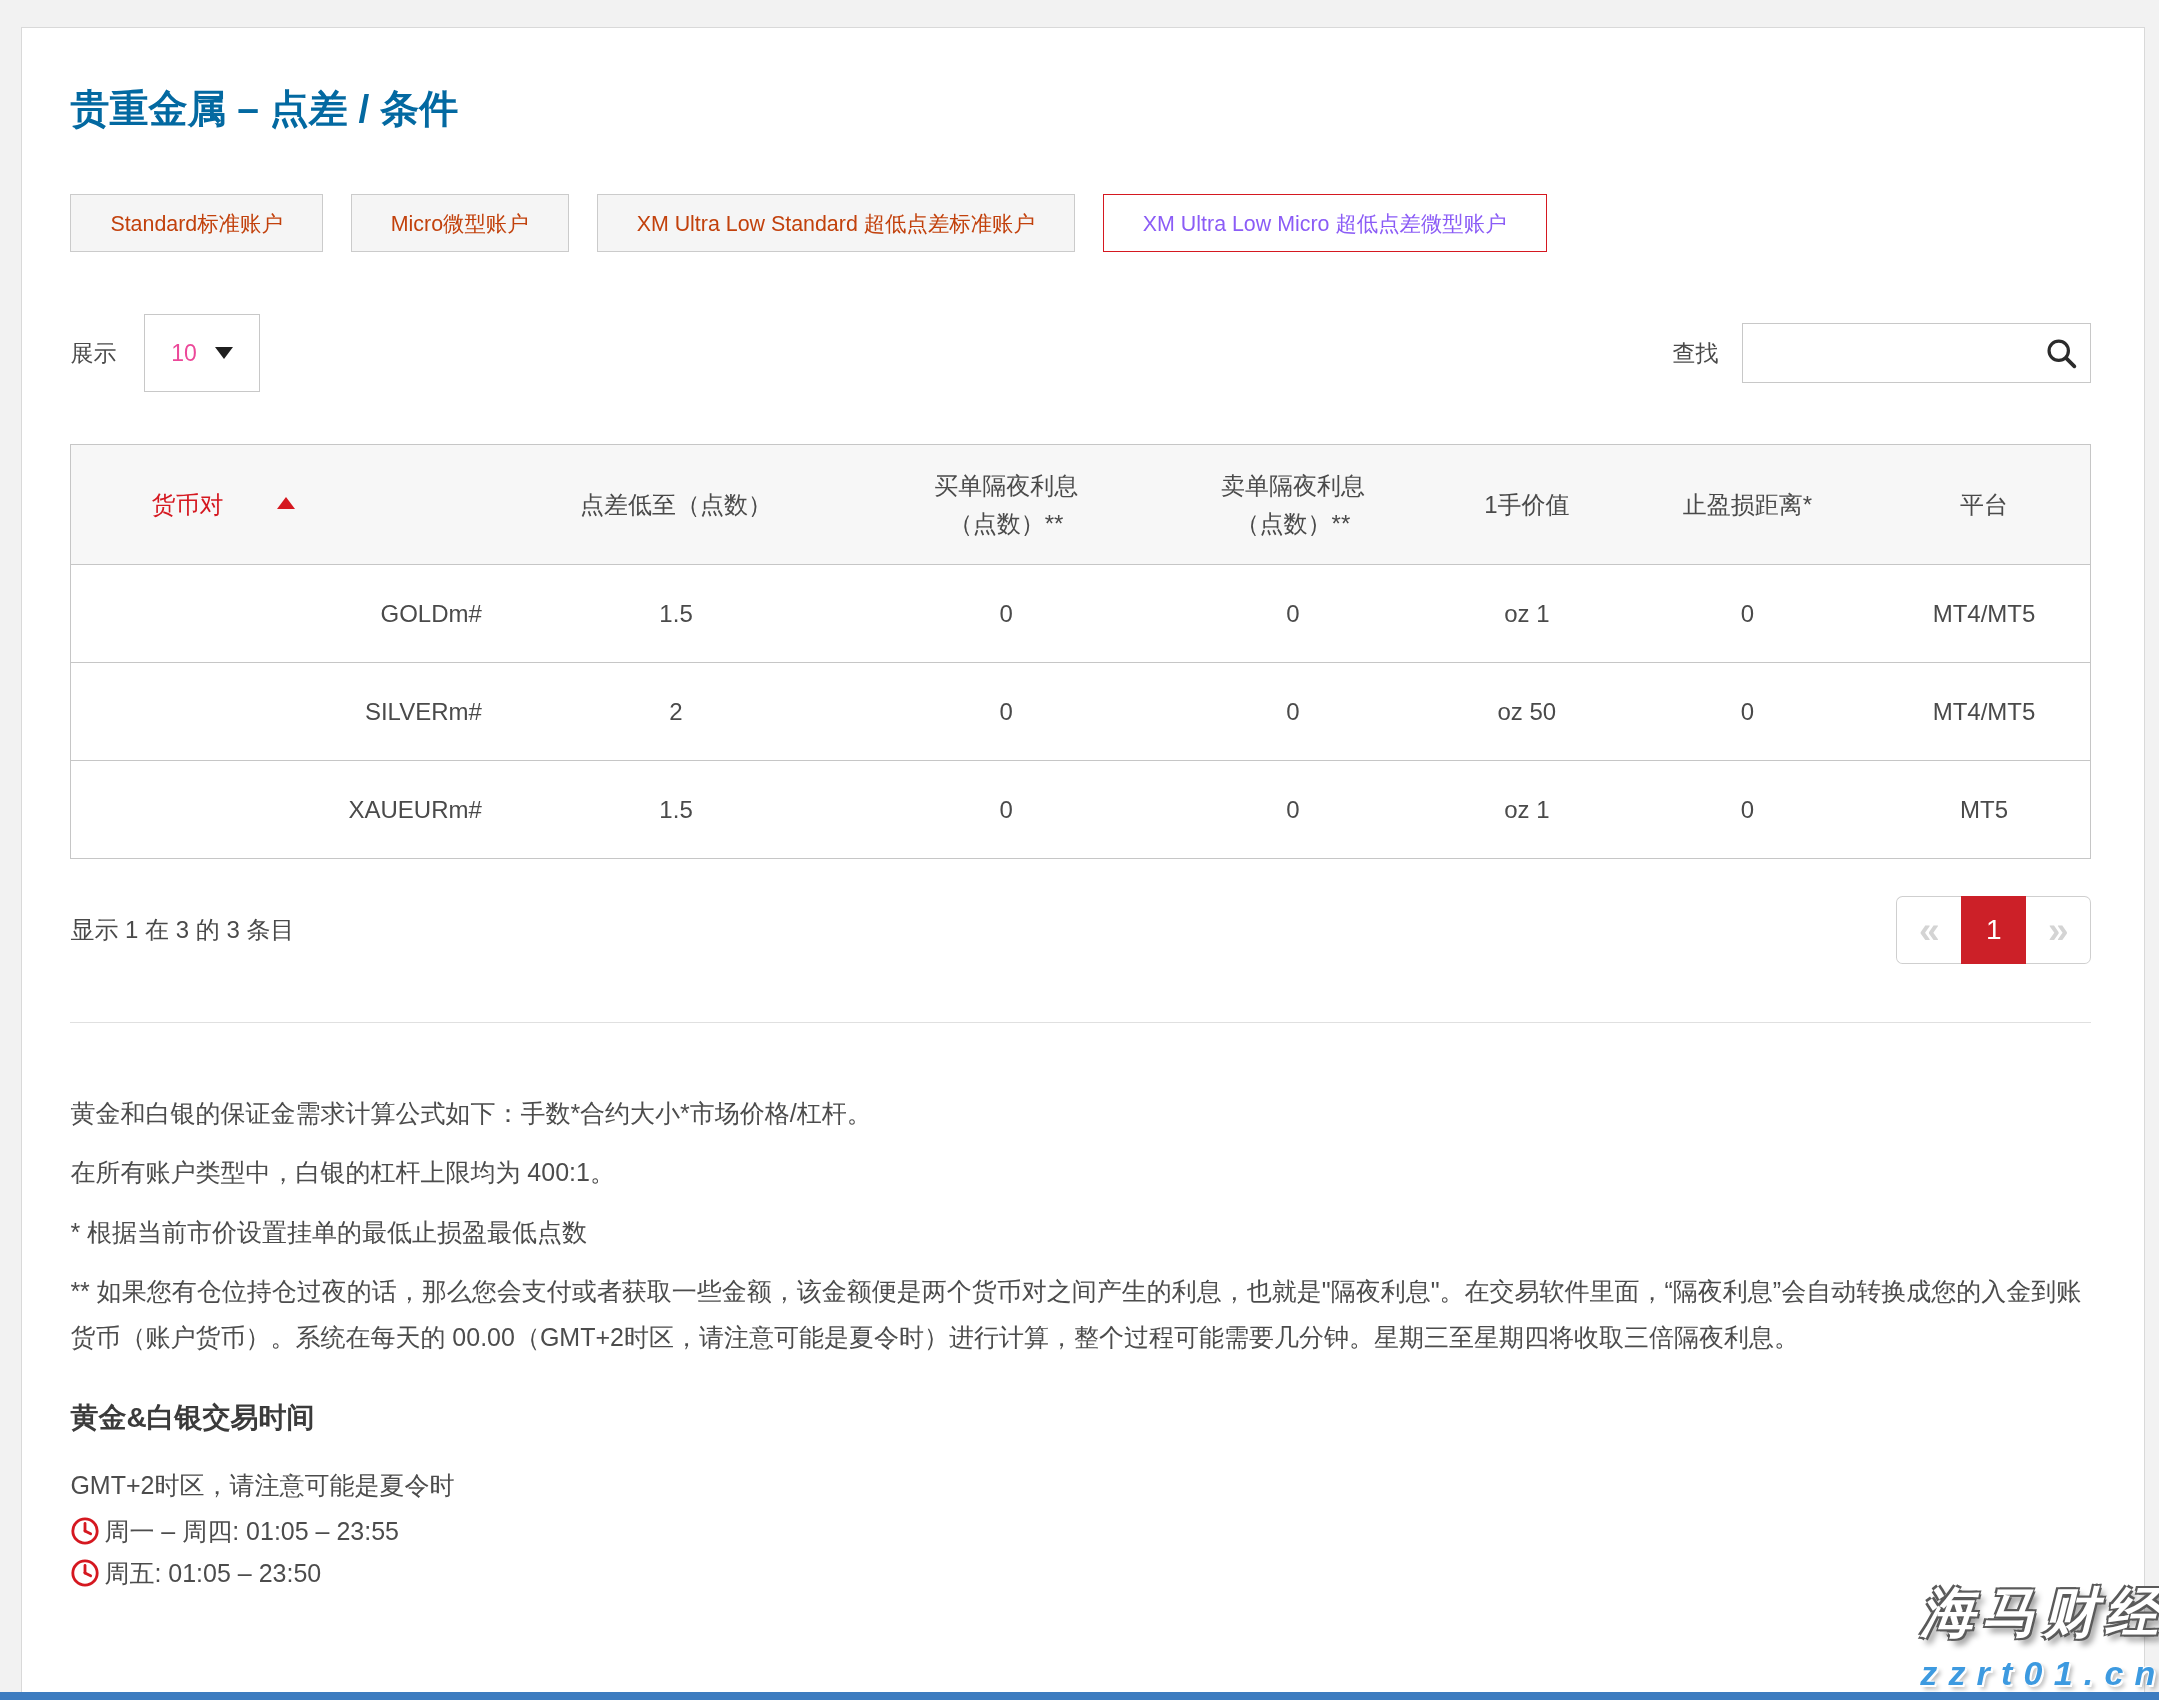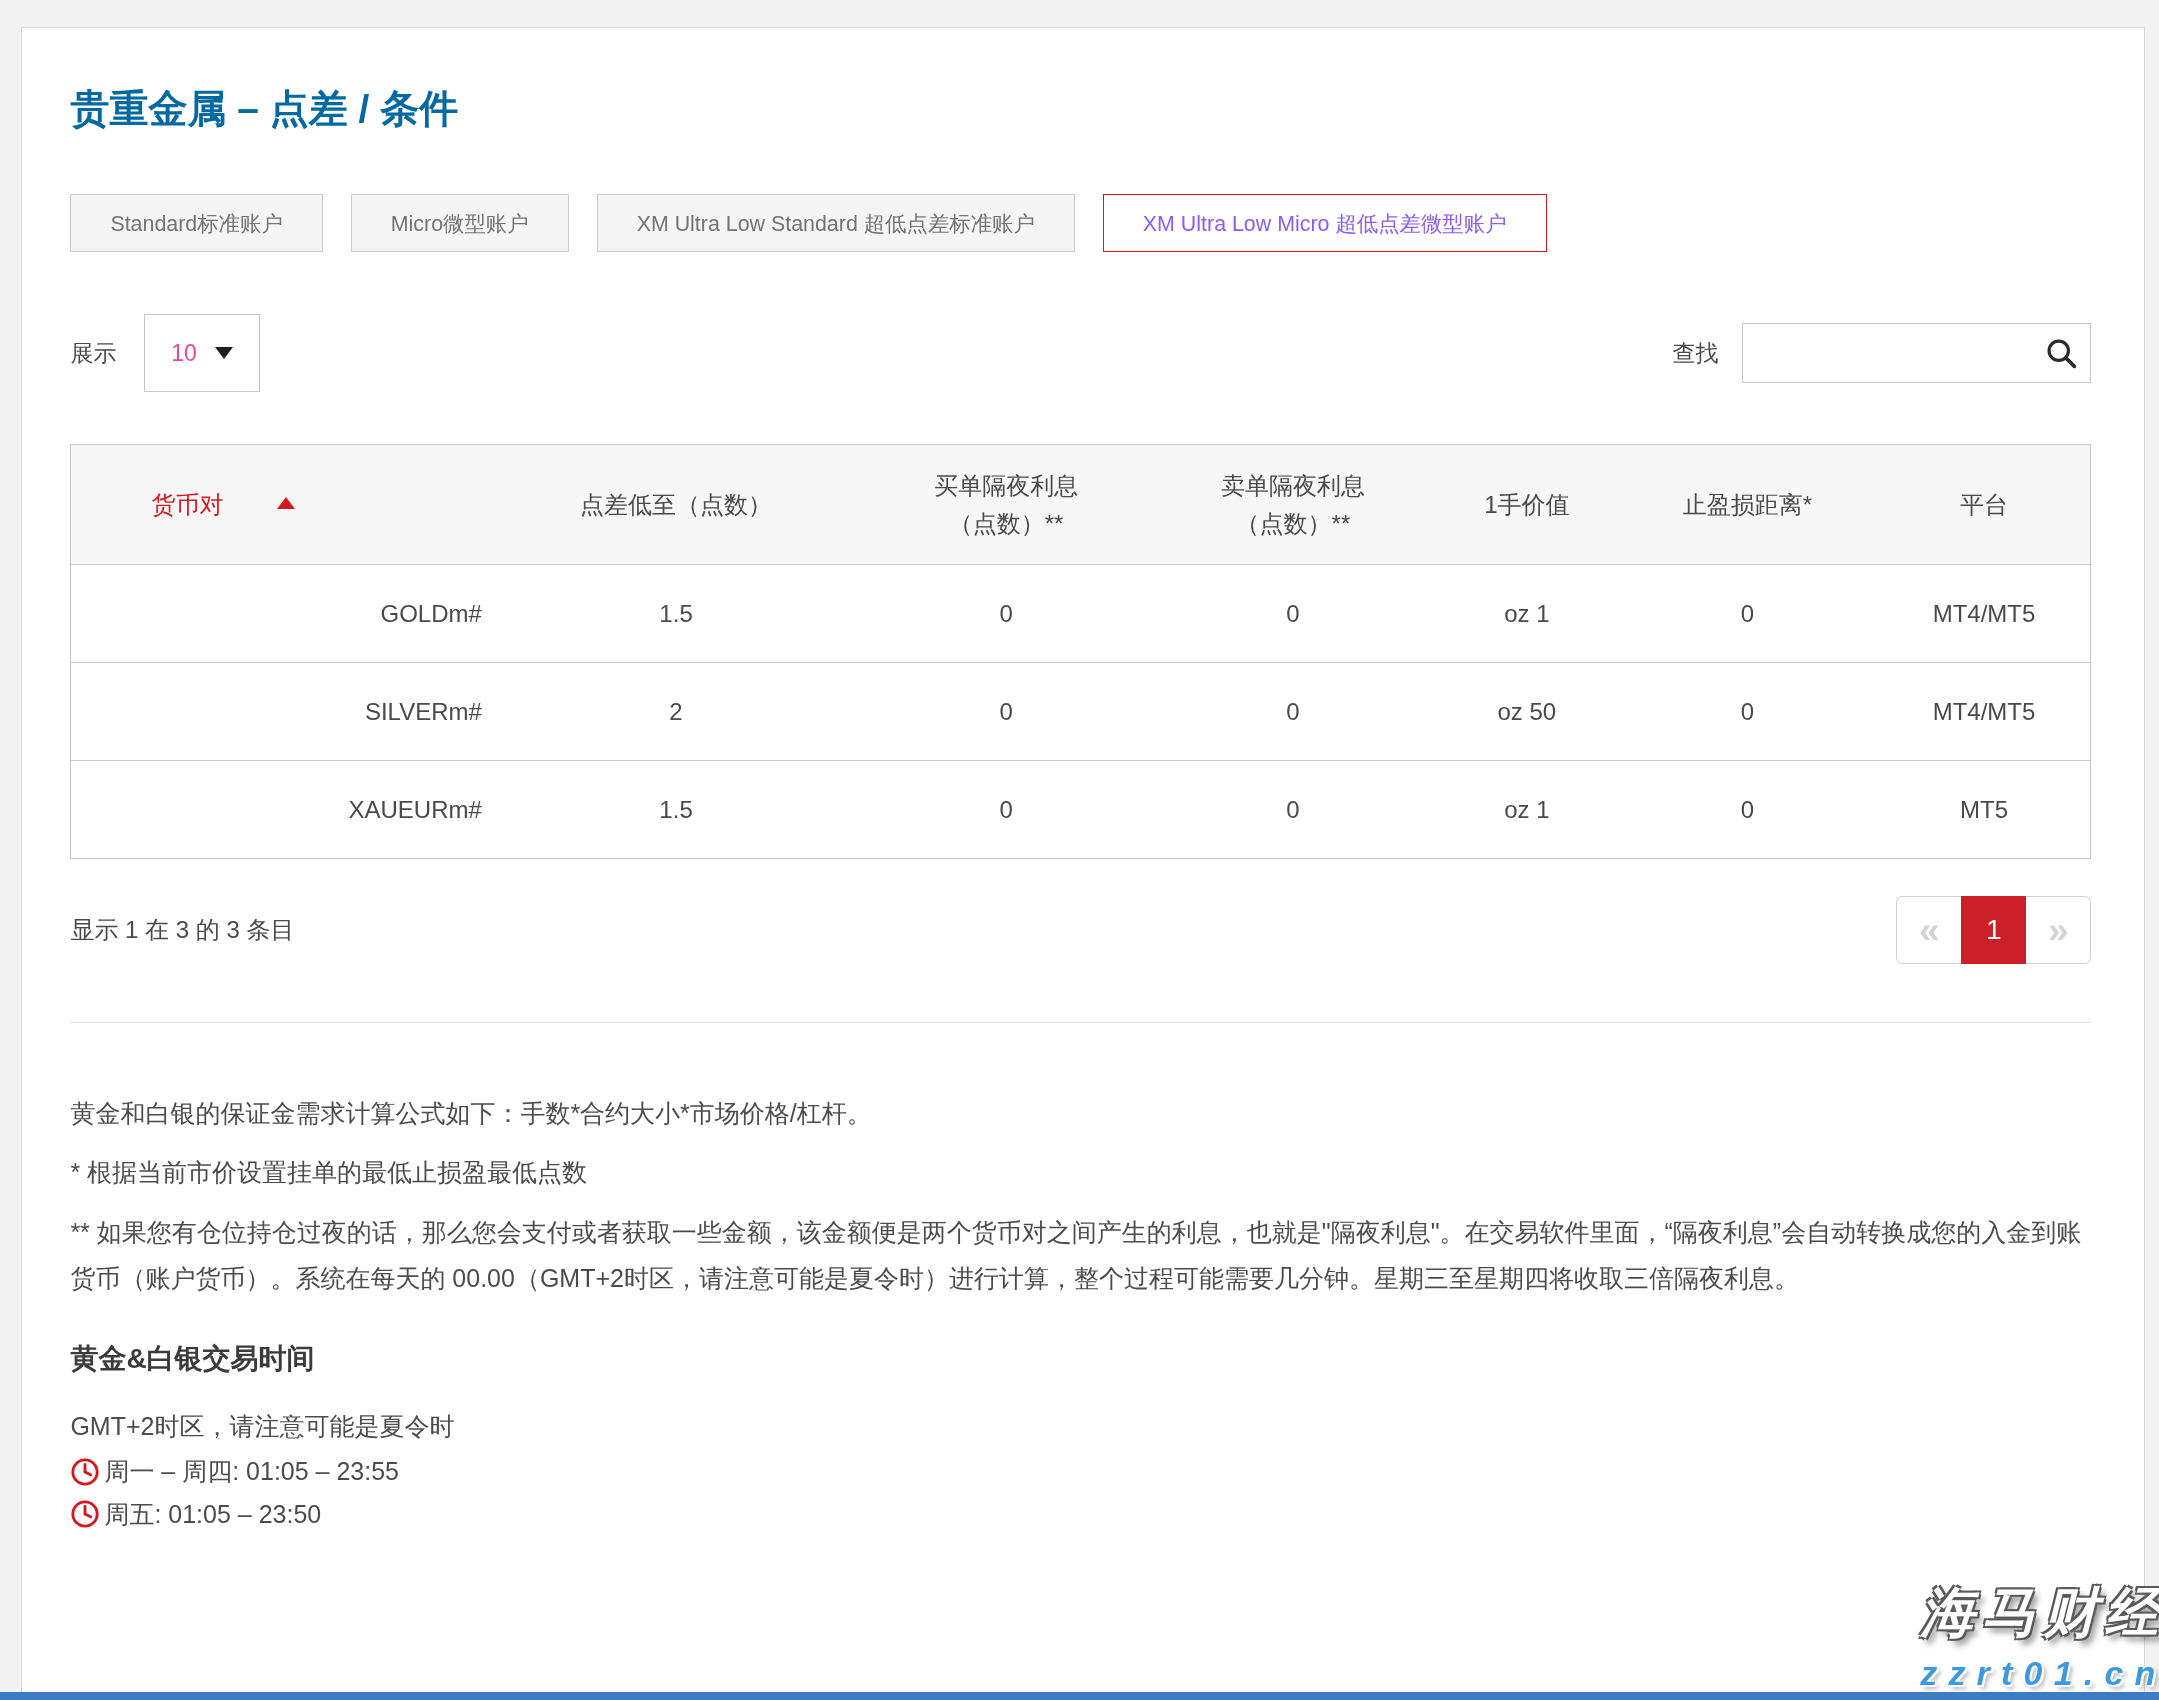--- a/index.html
+++ b/index.html
@@ -20,21 +20,21 @@
   .content { padding: 54px 53px 0 48px; position: relative; height: 100%; }
 
   .page-title { font-size: 39px; font-weight: bold; color: #0369a1; }
   .page-subtitle { font-size: 28px; font-weight: bold; color: #3b3b3b; margin-top: 45px; }
 
   .tabs { display: flex; gap: 28px; margin-top: 58px; }
   .tab {
     height: 58px; padding: 0 39px;
     display: flex; align-items: center; justify-content: center;
     background: #f5f5f5; border: 0.9px solid #cbcbcb;
-    color: #737373; font-size: 21.4px; cursor: pointer; white-space: nowrap;
+    color: #c2410c; font-size: 21.4px; cursor: pointer; white-space: nowrap;
   }
   .tab.active { background: #fff; border: 1.9px solid #d51820; color: #8b5cf6; }
 
   .controls { display: flex; align-items: center; margin-top: 62px; }
   .show-label, .search-label { font-size: 23px; color: #4a4a4a; }
   .page-size {
     margin-left: 28px; width: 116px; height: 78px;
     border: 0.9px solid #c8c8c8; background: #fff;
     display: flex; align-items: center; justify-content: center; gap: 18.6px;
     font-size: 23px; color: #ec4899; cursor: pointer;
@@ -204,20 +204,21 @@
         <div class="page-btn prev">«</div>
         <div class="page-btn current">1</div>
         <div class="page-btn next">»</div>
       </div>
     </div>
 
     <hr class="divider">
 
     <div class="notes" id="notes">
         <p>黄金和白银的保证金需求计算公式如下：手数*合约大小*市场价格/杠杆。</p>
+        <p>在所有账户类型中，白银的杠杆上限均为 400:1。</p>
         <p>* 根据当前市价设置挂单的最低止损盈最低点数</p>
         <p>** 如果您有仓位持仓过夜的话，那么您会支付或者获取一些金额，该金额便是两个货币对之间产生的利息，也就是"隔夜利息"。在交易软件里面，“隔夜利息”会自动转换成您的入金到账货币（账户货币）。系统在每天的 00.00（GMT+2时区，请注意可能是夏令时）进行计算，整个过程可能需要几分钟。星期三至星期四将收取三倍隔夜利息。</p>
       </div>
 
     <h3 class="hours-heading">黄金&amp;白银交易时间</h3>
     <div class="hours-timezone">GMT+2时区，请注意可能是夏令时</div>
     <div id="hours-lines">
         <div class="hours-line">
           <svg width="30" height="30" viewBox="0 0 32 32">
             <circle cx="16" cy="16" r="13" fill="none" stroke="#d51820" stroke-width="3"></circle>

